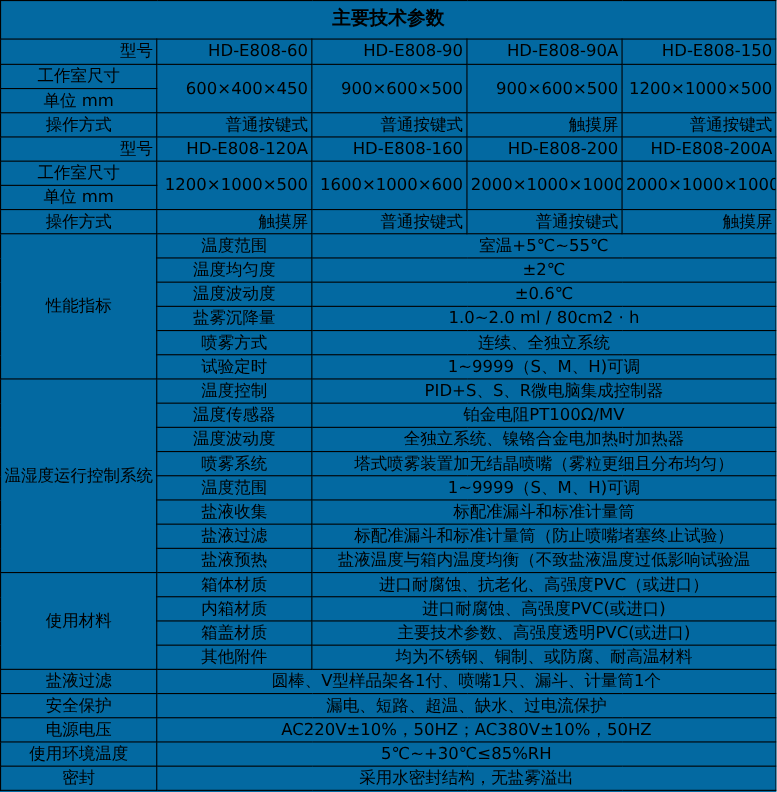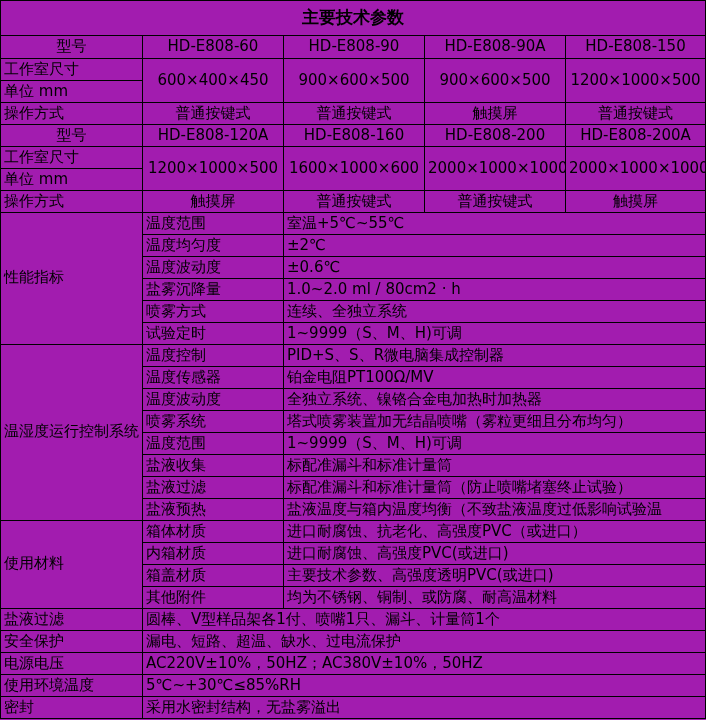--- a/index.html
+++ b/index.html
@@ -1,19 +1,19 @@
 <!DOCTYPE html>
 <html><head>
 <meta charset="utf-8">
 <style>
   html, body { margin: 0; padding: 0; background: #ffffff; }
   .page {
     width: 706px;
     height: 720px;
-    background: #a21caf;
+    background: #0369a1;
     overflow: hidden;
     box-sizing: border-box;
   }
   table.spec {
     border-collapse: collapse;
     table-layout: fixed;
     width: 705px;
     font-family: "DejaVu Sans", "Liberation Sans", sans-serif;
     font-size: 15px;
     color: #000000;
@@ -27,27 +27,26 @@
     vertical-align: middle;
     line-height: 1.15;
   }
   tr.r-title td {
     height: 34px;
     font-size: 17px;
     font-weight: bold;
     text-align: center;
   }
   tr.r-model td { height: 22px; }
-  .ctr { text-align: center; }
-  .lft { text-align: left; }
+  .ctr { text-align: right; }
+  .lft { text-align: center; }
   td.grp {
     white-space: normal;
     line-height: 1.3;
     vertical-align: middle;
-    font-family: Liberation Mono, monospace;
   }
 </style>
 </head>
 <body>
 
 <div class="page">
   <table class="spec">
     <colgroup>
       <col style="width:142px">
         <col style="width:141px">

